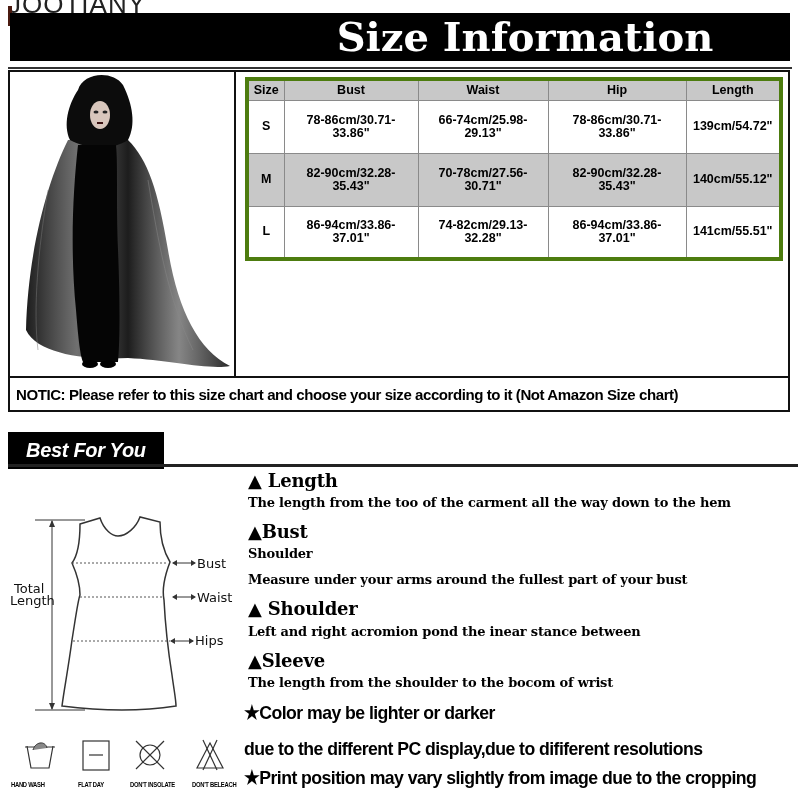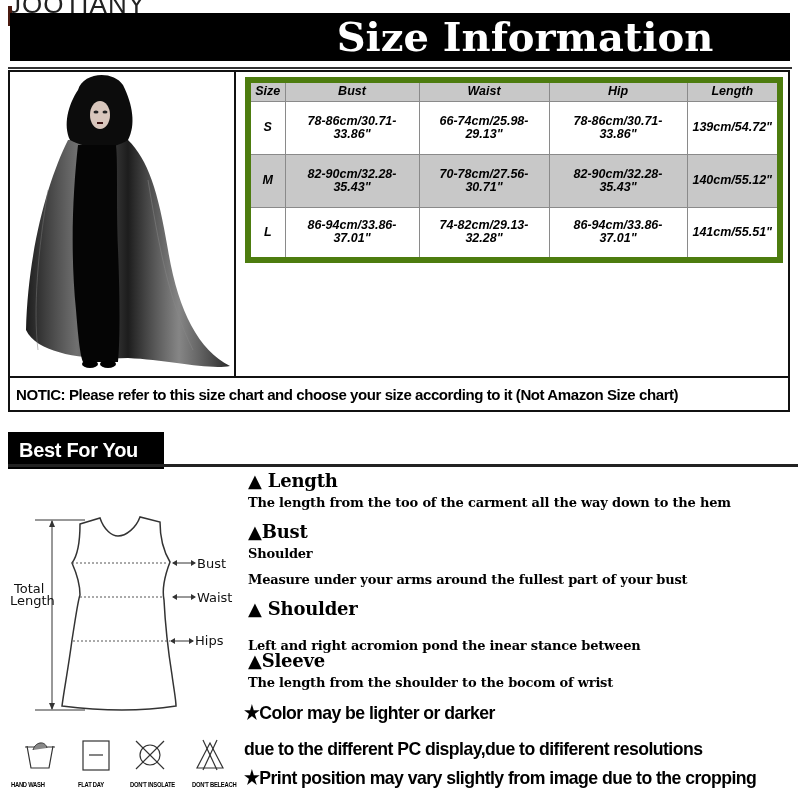--- a/index.html
+++ b/index.html
@@ -10,28 +10,28 @@
   .brand-mark { position: absolute; left: 8px; top: 6px; width: 4px; height: 20px; background: #4a1a10; }
   .title-bar { position: absolute; left: 10px; top: 13px; width: 780px; height: 48px; background: #000; }
   .title-text { position: absolute; left: 0; right: 0; top: 0; text-align: center; padding-left: 250px; color: #fff; font-family: "DejaVu Serif", serif; font-weight: bold; font-size: 40px; line-height: 48px; letter-spacing: 0px; }
   .title-rule { position: absolute; left: 8px; top: 67px; width: 784px; height: 2px; background: #333; }
 
   .frame { position: absolute; left: 8px; top: 70px; width: 782px; height: 342px; border: 2px solid #111; }
   .photo-panel { position: absolute; left: 8px; top: 70px; width: 228px; height: 306px; border-right: 2px solid #111; }
   .notice-row { position: absolute; left: 8px; top: 376px; width: 782px; height: 36px; border-top: 2px solid #111; display: flex; align-items: center; padding-left: 8px; }
   .notice-text { font-family: "Liberation Sans", sans-serif; font-weight: bold; font-size: 15.5px; letter-spacing: -0.45px; transform: scaleX(0.97); transform-origin: left center; white-space: nowrap; }
 
-  .size-table { position: absolute; left: 245px; top: 77px; width: 538px; border-collapse: collapse; border: 6px solid #4d7c0f; font-style: italic; }
+  .size-table { position: absolute; left: 245px; top: 77px; width: 538px; border-collapse: collapse; border: 4px solid #4d7c0f; }
   .size-table th, .size-table td { border: 1px solid #8a8a8a; text-align: center; font-weight: bold; font-size: 12.5px; line-height: 13px; padding: 0 4px; }
   .size-table th { height: 21px; background: #c8c8c8; font-size: 12.5px; }
   .size-table td { height: 53px; }
   .size-table tr.shade td { background: #c8c8c8; }
   .size-table td.sz { width: 36px; }
 
-  .best-tab { position: absolute; left: 8px; top: 432px; width: 156px; height: 37px; background: #000; color: #fff; font-weight: bold; font-size: 20px; line-height: 36px; padding-left: 11px; letter-spacing: -0.3px; }
+  .best-tab { position: absolute; left: 8px; top: 432px; width: 156px; height: 37px; background: #000; color: #fff; font-weight: bold; font-size: 20px; line-height: 36px; padding-left: 18px; letter-spacing: -0.3px; font-style: italic; }
   .best-rule { position: absolute; left: 8px; top: 464px; width: 790px; height: 3px; background: #222; }
 
   .diagram { position: absolute; left: 0; top: 500px; width: 240px; height: 220px; }
   .diagram-label { position: absolute; font-size: 13px; color: #111; font-family: "DejaVu Sans", sans-serif; line-height: 13px; }
 
   .care { position: absolute; top: 738px; width: 60px; text-align: center; }
   .care-label { position: absolute; top: 781px; font-size: 6.5px; font-weight: bold; letter-spacing: -0.3px; white-space: nowrap; transform: scaleX(0.9); transform-origin: left; }
 
   .desc { position: absolute; left: 248px; font-weight: bold; font-size: 13px; font-family: "DejaVu Serif", serif; white-space: nowrap; letter-spacing: -0.2px; }
   .desc.head { font-size: 18px; }
@@ -185,19 +185,19 @@
 <span class="care-label" style="left:78px;">FLAT DAY</span>
 <span class="care-label" style="left:130px;">DON'T INSOLATE</span>
 <span class="care-label" style="left:192px;">DON'T BELEACH</span>
 
 <div class="desc head" style="top:470px;">▲ Length</div>
 <div class="desc" style="top:495px;">The length from the too of the carment all the way down to the hem</div>
 <div class="desc head" style="top:521px;">▲Bust</div>
 <div class="desc" style="top:546px;">Shoulder</div>
 <div class="desc" style="top:572px;">Measure under your arms around the fullest part of your bust</div>
 <div class="desc head" style="top:598px;">▲ Shoulder</div>
-<div class="desc" style="top:624px;margin-top:14px;">Left and right acromion pond the inear stance between</div>
+<div class="desc" style="top:624px;">Left and right acromion pond the inear stance between</div>
 <div class="desc head" style="top:650px;">▲Sleeve</div>
 <div class="desc" style="top:675px;">The length from the shoulder to the bocom of wrist</div>
 
 <div class="note" style="left:244px;top:701px;">★Color may be lighter or darker</div>
 <div class="note" style="left:244px;top:738px;">due to the different PC display,due to dififerent resolutions</div>
 <div class="note" style="left:244px;top:766px;">★Print position may vary slightly from image due to the cropping</div>
 
 </body></html>

